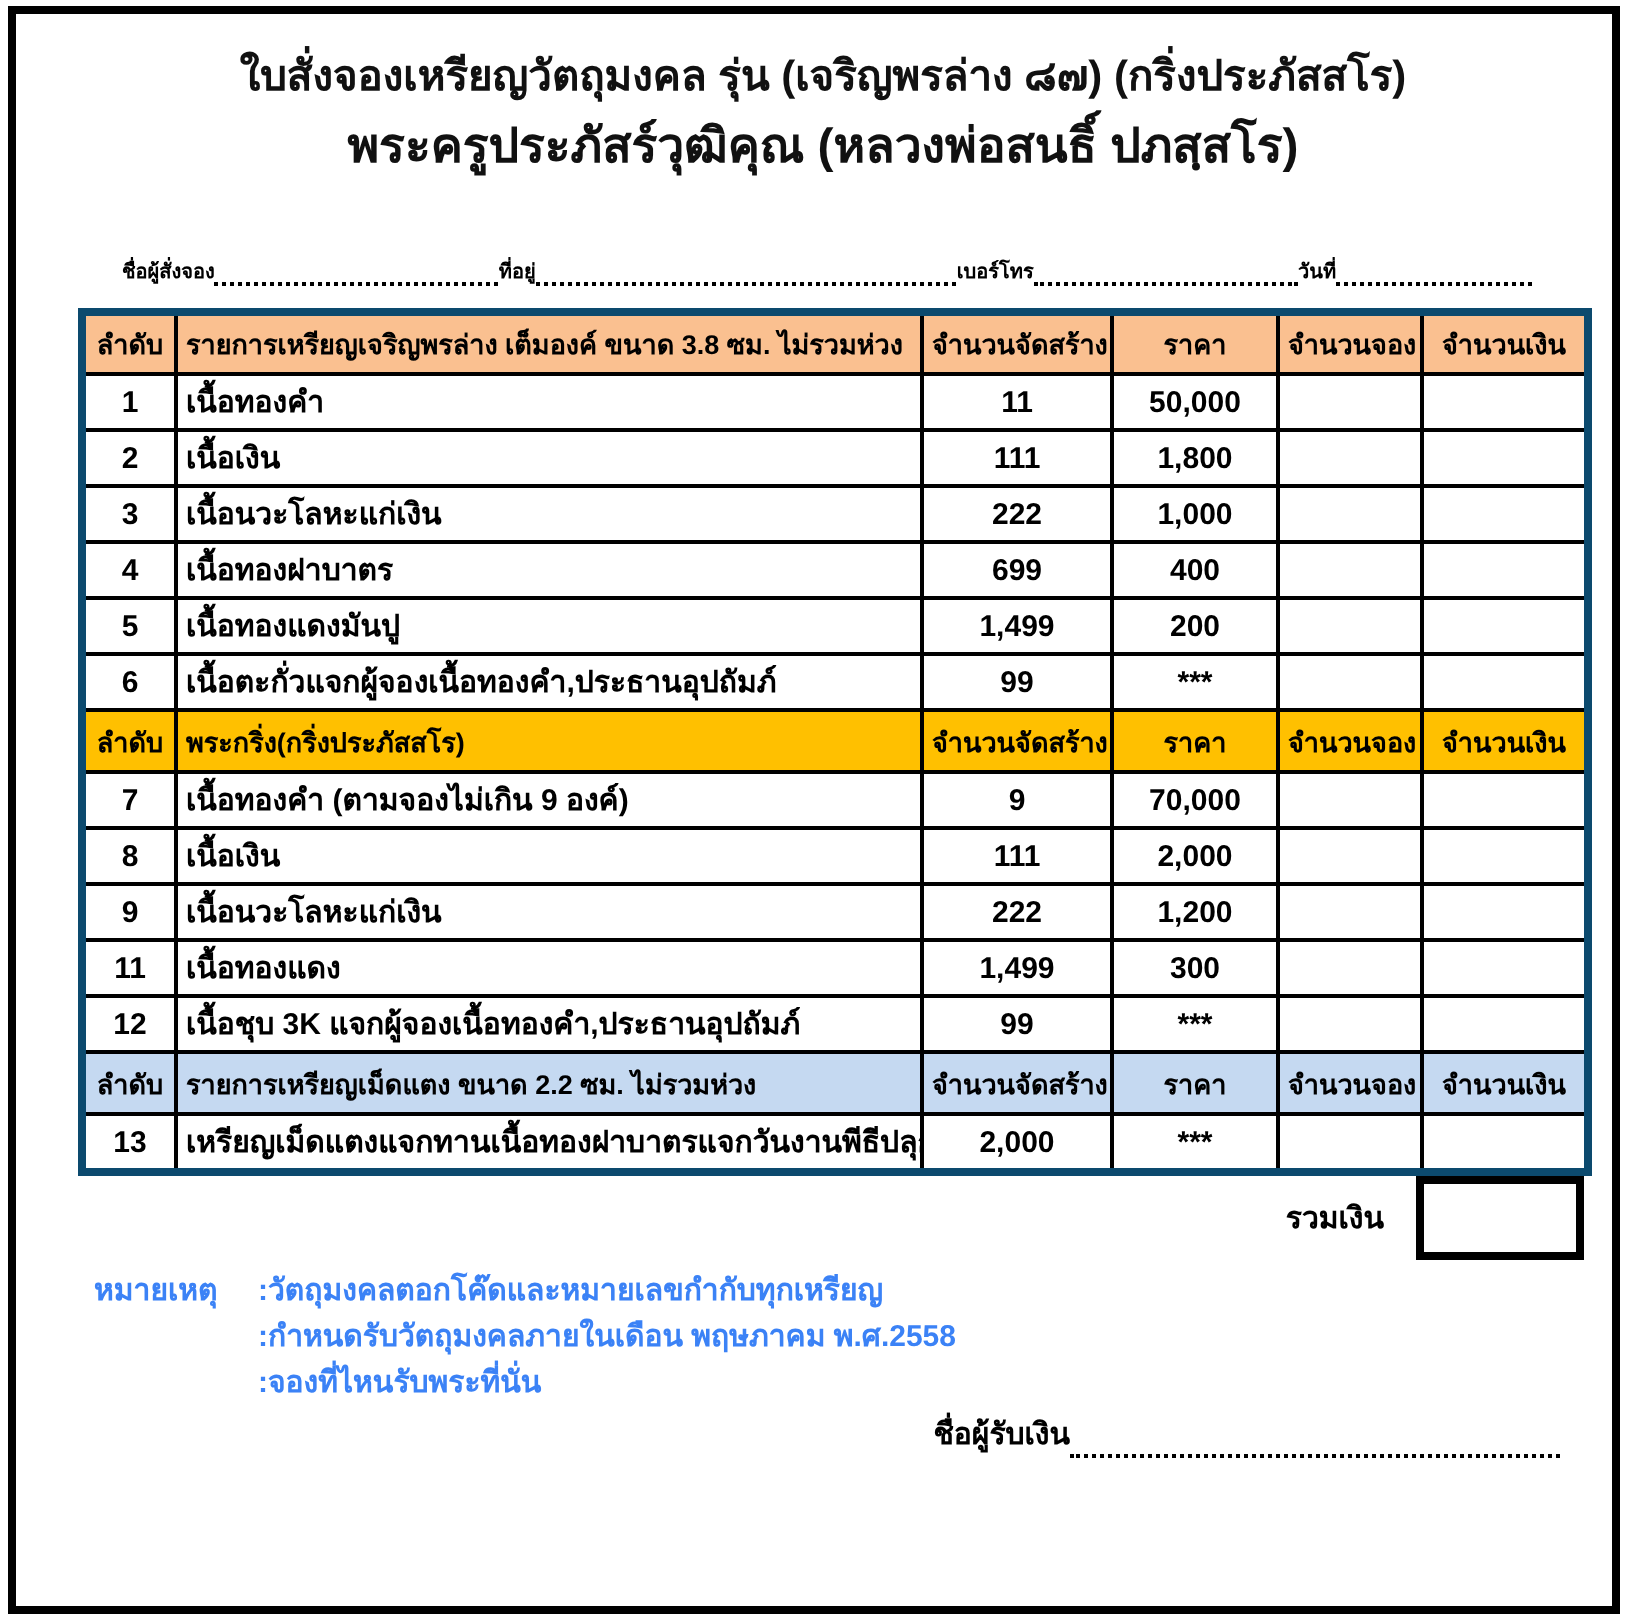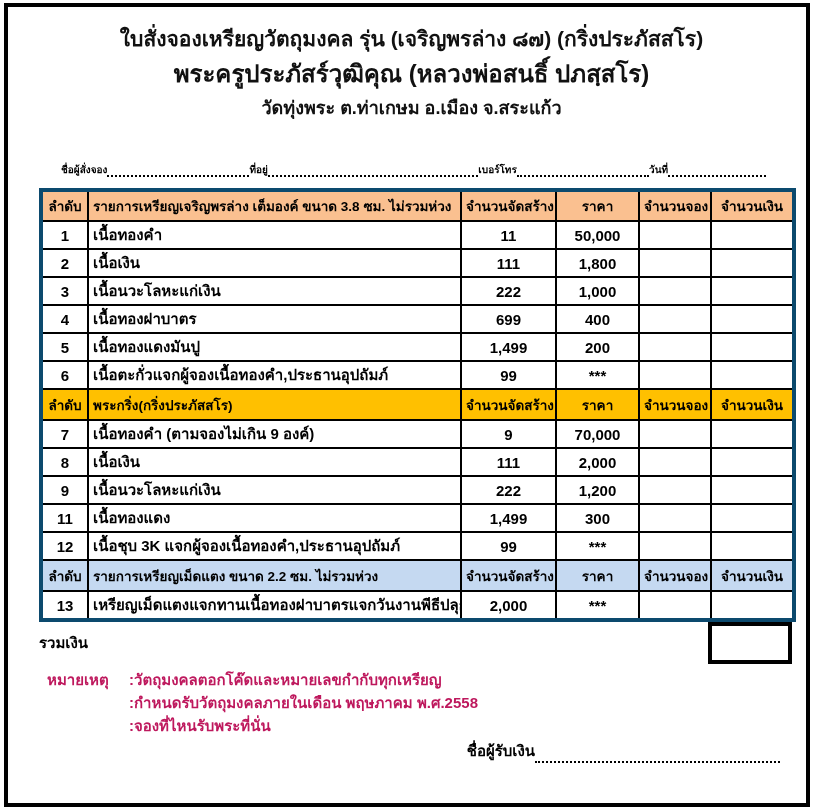--- a/index.html
+++ b/index.html
@@ -70,34 +70,34 @@
   .sec2 th { background: #FFC000; }
   .sec3 th { background: #C5D9F1; }
   td.c-no   { text-align: center; }
   td.c-name { text-align: left; padding-left: 6px; }
   td.c-made, td.c-price { text-align: center; }
 
   
   .total-row {
     width: 753px;
     display: flex;
-    justify-content: space-between;
+    justify-content: flex-end;
     align-items: center;
     height: 42px;
   }
   .total-label { font-weight: bold; font-size: 15px; margin-right: 16px; }
   .total-box {
     width: 84px;
     height: 42px;
     border: 4px solid #000;
     background: #fff;
   }
 
   
-  .notes { margin-top: 4px; font-weight: bold; font-size: 15px; color: #be185d; margin-left: 8px; }
+  .notes { margin-top: 4px; font-weight: bold; font-size: 15px; color: #3b82f6; margin-left: 8px; }
   .notes-row { display: flex; line-height: 23px; }
   .notes-label { width: 82px; }
   .notes-indent { margin-left: 82px; line-height: 23px; }
 
   
   .receiver-line {
     display: flex;
     align-items: flex-end;
     justify-content: flex-end;
     margin: 4px 4px 0 0;
@@ -111,21 +111,20 @@
 </head>
 <body>
 
 <div class="sheet">
   <div class="frame">
     <div class="content">
 
       <div class="titles">
         <div class="title-1">ใบสั่งจองเหรียญวัตถุมงคล  รุ่น  (เจริญพรล่าง ๘๗) (กริ่งประภัสสโร)</div>
         <div class="title-2">พระครูประภัสร์วุฒิคุณ  (หลวงพ่อสนธิ์  ปภสฺสโร)</div>
-        <div class="title-3">วัดทุ่งพระ  ต.ท่าเกษม  อ.เมือง  จ.สระแก้ว</div>
       </div>
 
       <div class="booking-line">
         <span>ชื่อผู้สั่งจอง</span>
         <span class="dots dots-name"></span>
         <span>ที่อยู่</span>
         <span class="dots dots-addr"></span>
         <span>เบอร์โทร</span>
         <span class="dots dots-phone"></span>
         <span>วันที่</span>

